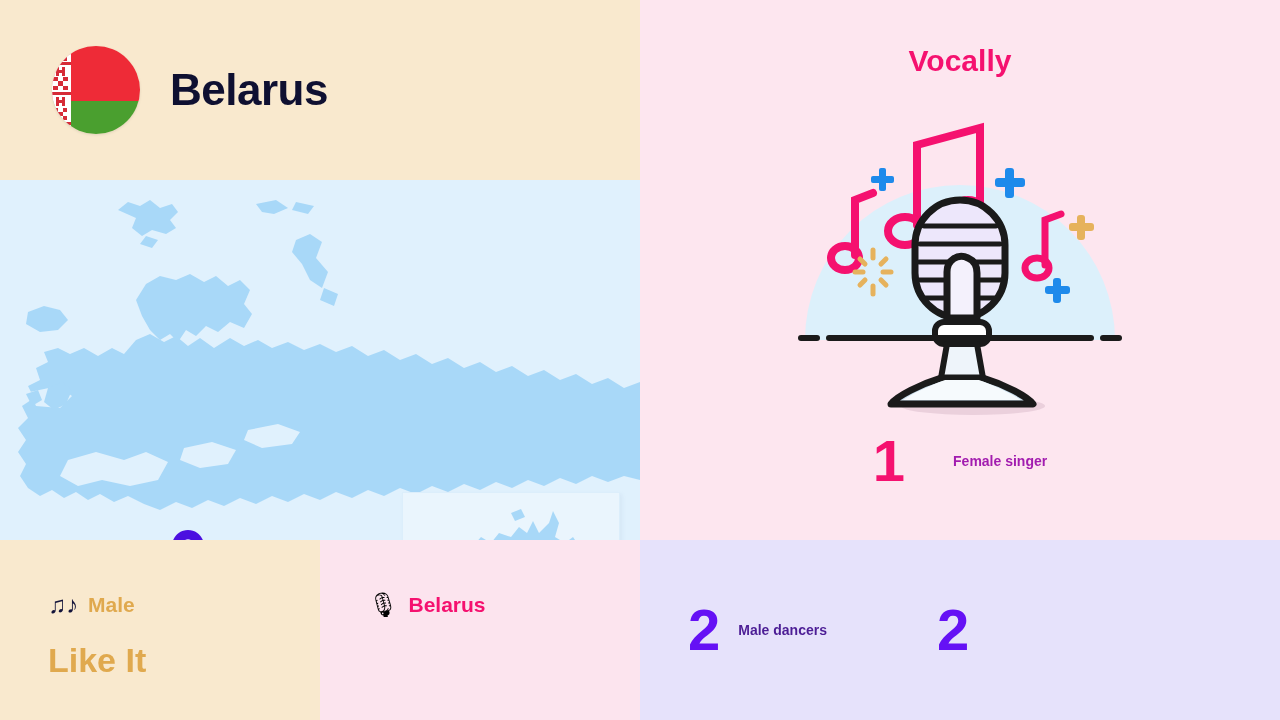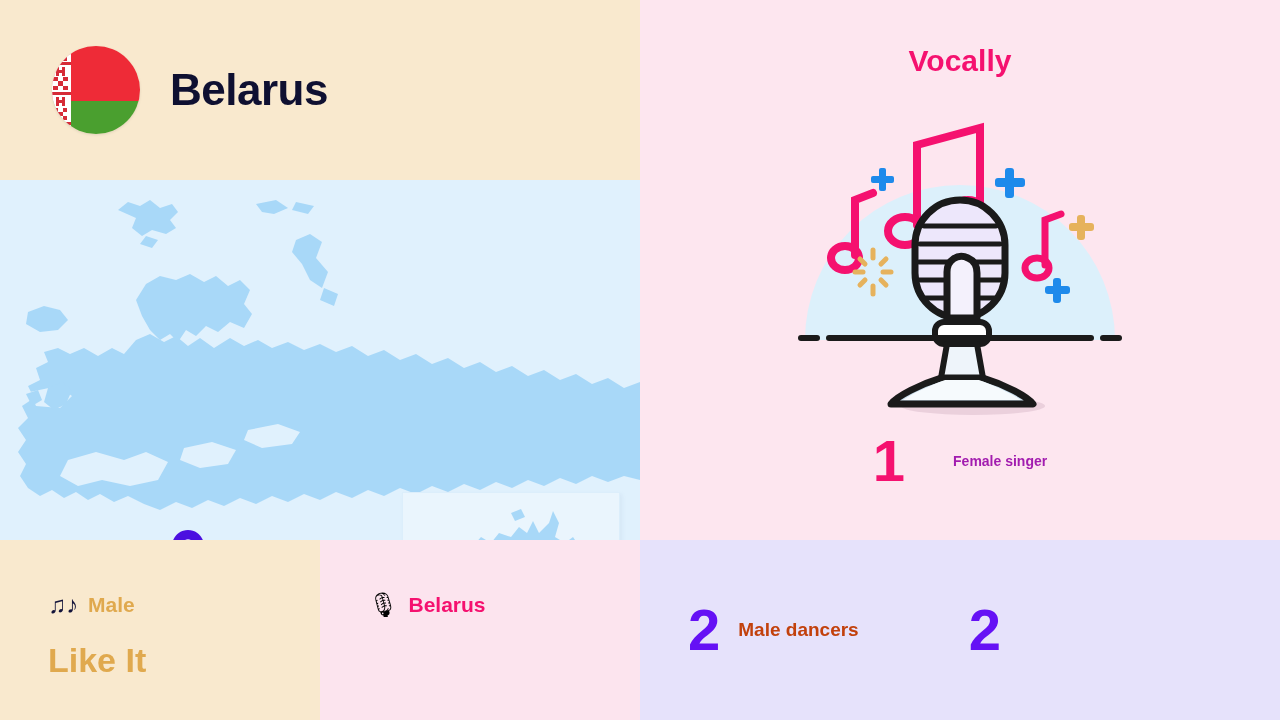--- a/index.html
+++ b/index.html
@@ -129,21 +129,21 @@
   #song-icon-glyph { color: #14143A; }
 
   
   .dancer-item { display: flex; align-items: center; }
   #male-dancers   { margin-left: 48px; }
   #female-dancers { margin-left: 110px; }
   .dancer-count {
     font-size: 58px; font-weight: bold; color: #6511F5;
     line-height: 1; margin-right: 18px;
   }
-  .dancer-label { font-size: 19px; font-weight: bold; color: #c2410c; }
+  .dancer-label { font-size: 14px; font-weight: bold; color: #4c1d95; }
 </style>
 </head>
 <body>
 
 <div id="infographic">
 
   <div class="panel" id="country-header">
 
     <div id="flag-circle">
       <div id="flag-red"></div>

